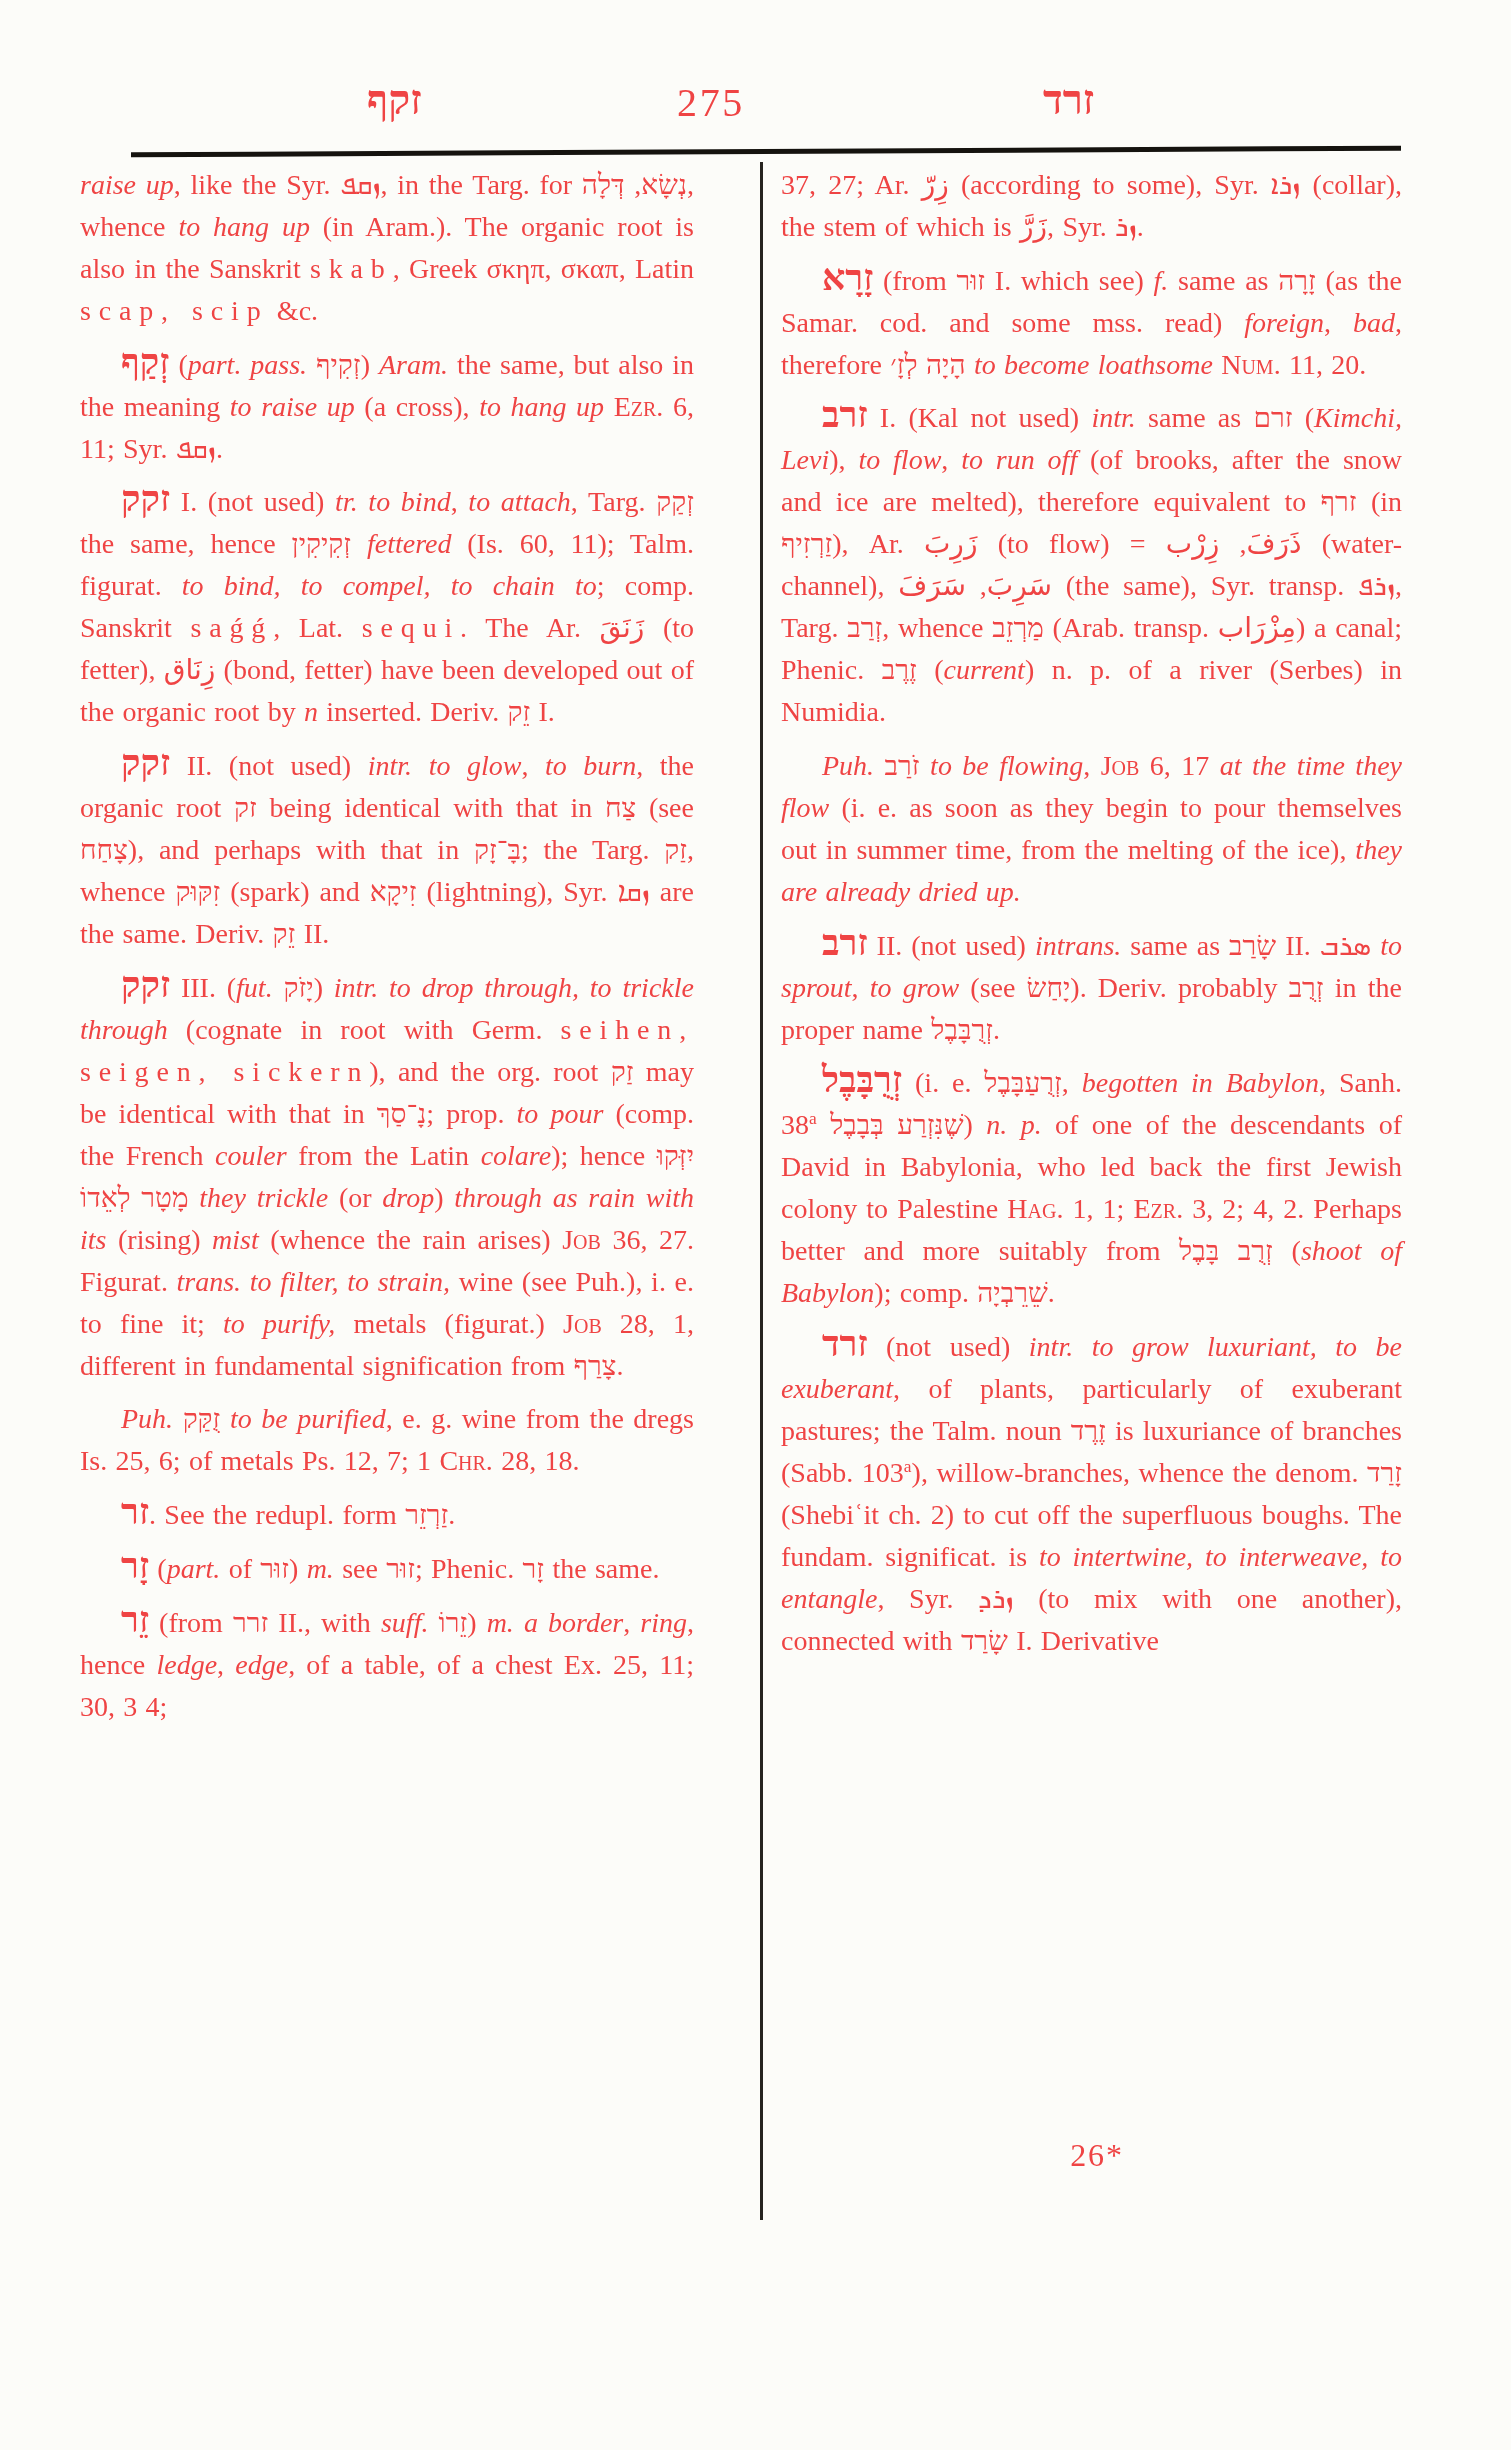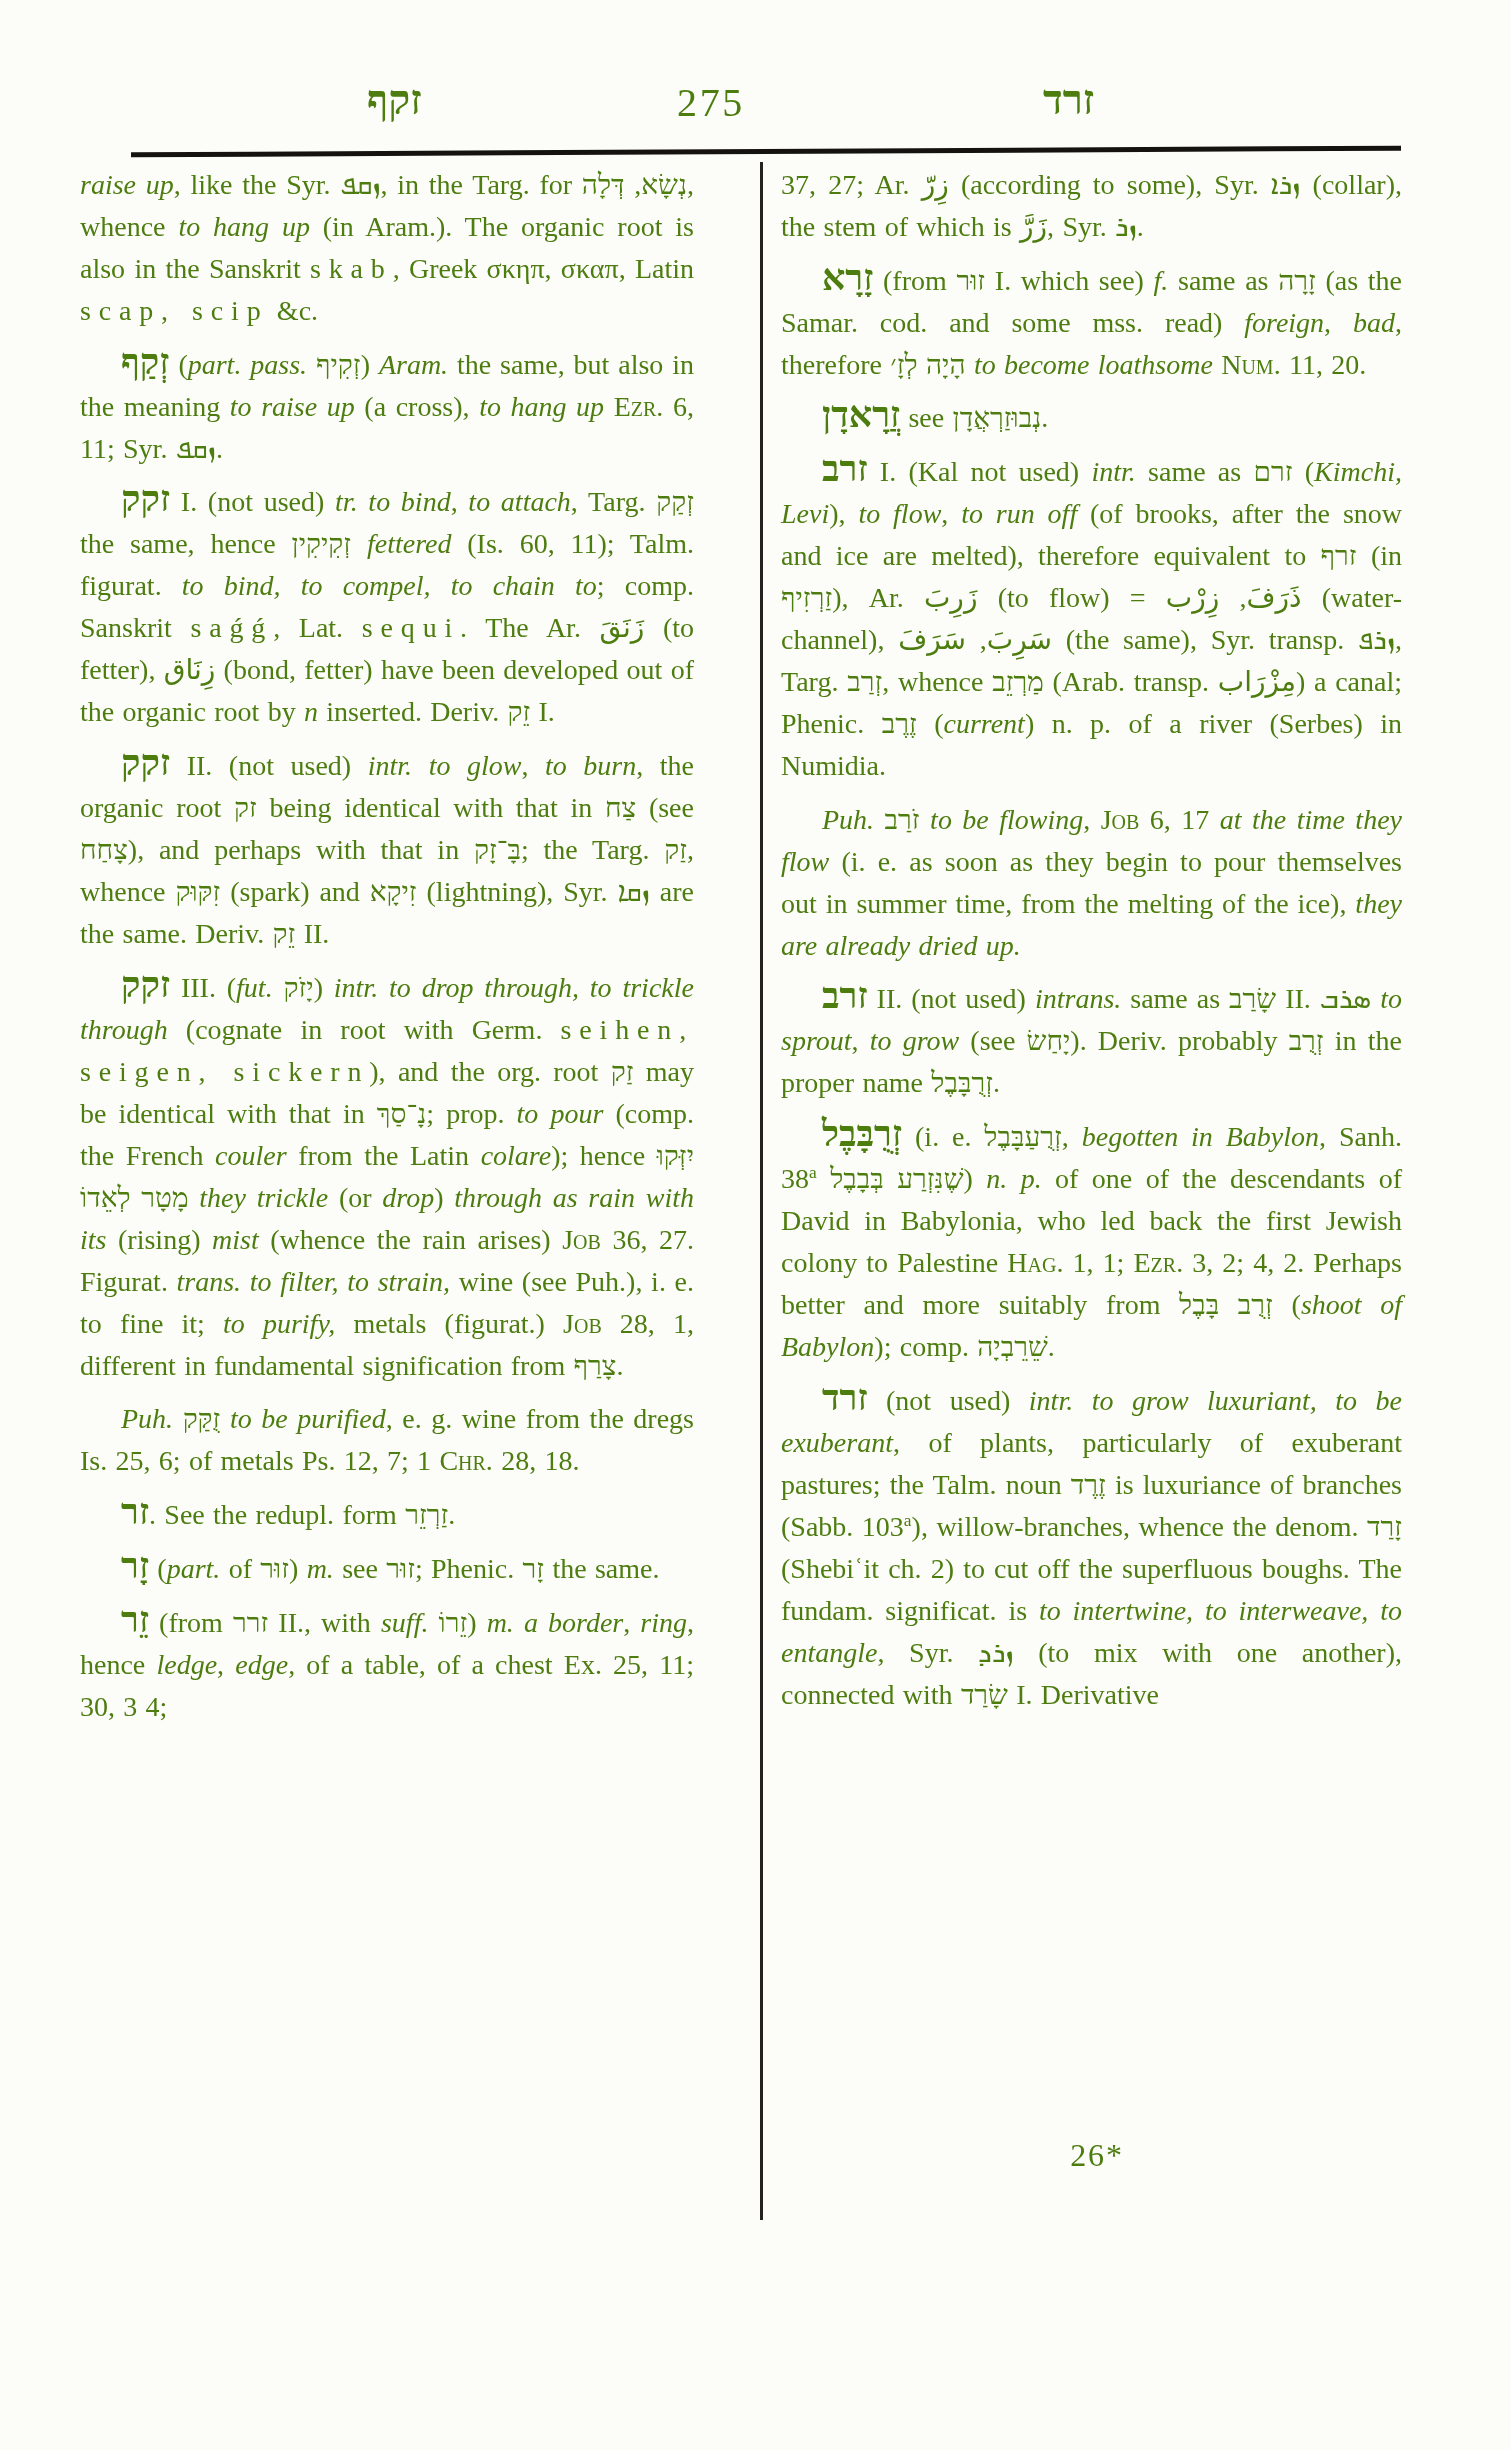--- a/index.html
+++ b/index.html
@@ -1,18 +1,18 @@
 <!DOCTYPE html>
 <html style="font-size:14.4px"><head>
 <meta charset="utf-8">
 <style>
   html,body{margin:0;padding:0;background:#e8e6e0;}
   .page{
     position:relative;width:1512px;height:2450px;margin:0 auto;
-    background:#fcfcf9;color:#4d7c0f;overflow:hidden;
+    background:#fcfcf9;color:#ef4444;overflow:hidden;
     font-family:"Liberation Serif","DejaVu Serif","DejaVu Sans",serif;
   }
   .hw{position:absolute;font-size:41px;font-weight:700;top:76px;}
   .hw-left{left:367px;}
   .hw-right{left:1043px;}
   .pagenum{position:absolute;top:79px;left:621px;width:180px;text-align:center;
     font-size:40px;letter-spacing:2.7px;}
   .header-rule{position:absolute;left:131px;width:1270px;top:149px;height:5.4px;
     background:#15130f;transform:rotate(-0.3deg);}
   .col-divider{position:absolute;left:760px;top:162px;height:2058px;width:2.7px;background:#26231f;}
@@ -46,21 +46,20 @@
       <p class="entry ind"><span class="r-h">זקק</span><span class="r-n"> II. (not used) </span><span class="r-i">intr.</span><span class="r-n"> </span><span class="r-i">to glow</span><span class="r-n">, </span><span class="r-i">to burn</span><span class="r-n">, the organic root </span><span class="r-n">זק</span><span class="r-n"> being identical with that in </span><span class="r-n">צַח</span><span class="r-n"> (see </span><span class="r-n">צָחַח</span><span class="r-n">), and perhaps with that in </span><span class="r-n">בָּ־זָק</span><span class="r-n">; the Targ. </span><span class="r-n">זַק</span><span class="r-n">, whence </span><span class="r-n">זִקּוּק</span><span class="r-n"> (spark) and </span><span class="r-n">זִיקָא</span><span class="r-n"> (lightning), Syr. </span><span class="r-n">ܙܩܐ</span><span class="r-n"> are the same.  Deriv. </span><span class="r-n">זֵק</span><span class="r-n"> II.</span></p>
       <p class="entry ind"><span class="r-h">זקק</span><span class="r-n"> III. (</span><span class="r-i">fut.</span><span class="r-n"> </span><span class="r-n">יָזֹק</span><span class="r-n">) </span><span class="r-i">intr.</span><span class="r-n"> </span><span class="r-i">to drop through, to trickle through</span><span class="r-n"> (cognate in root with Germ. </span><span class="r-sp">seihen, seigen, sickern</span><span class="r-n">), and the org. root </span><span class="r-n">זַק</span><span class="r-n"> may be identical with that in </span><span class="r-n">נָ־סַךְ</span><span class="r-n">; prop. </span><span class="r-i">to pour</span><span class="r-n"> (comp. the French </span><span class="r-i">couler</span><span class="r-n"> from the Latin </span><span class="r-i">colare</span><span class="r-n">); hence </span><span class="r-n">יִזְּקוּ מָטָר לְאֵדוֹ</span><span class="r-n"> </span><span class="r-i">they trickle</span><span class="r-n"> (or </span><span class="r-i">drop</span><span class="r-n">) </span><span class="r-i">through as rain with its</span><span class="r-n"> (rising) </span><span class="r-i">mist</span><span class="r-n"> (whence the rain arises) </span><span class="r-sc">Job</span><span class="r-n"> 36, 27.  Figurat. </span><span class="r-i">trans.</span><span class="r-n"> </span><span class="r-i">to filter,</span><span class="r-n"> </span><span class="r-i">to strain,</span><span class="r-n"> wine (see Puh.), i. e. to fine it; </span><span class="r-i">to purify,</span><span class="r-n"> metals (figurat.) </span><span class="r-sc">Job</span><span class="r-n"> 28, 1, different in fundamental signification from </span><span class="r-n">צָרַף</span><span class="r-n">.</span></p>
       <p class="entry ind"><span class="r-i">Puh.</span><span class="r-n"> </span><span class="r-n">זֻקַּק</span><span class="r-n"> </span><span class="r-i">to be purified</span><span class="r-n">, e. g. wine from the dregs Is. 25, 6; of metals Ps. 12, 7; 1 </span><span class="r-sc">Chr.</span><span class="r-n"> 28, 18.</span></p>
       <p class="entry ind"><span class="r-h">זר</span><span class="r-n">.  See the redupl. form </span><span class="r-n">זַרְזֵר</span><span class="r-n">.</span></p>
       <p class="entry ind"><span class="r-h">זָר</span><span class="r-n"> (</span><span class="r-i">part.</span><span class="r-n"> of </span><span class="r-n">זוּר</span><span class="r-n">) </span><span class="r-i">m.</span><span class="r-n"> see </span><span class="r-n">זוּר</span><span class="r-n">; Phenic. </span><span class="r-n">זָר</span><span class="r-n"> the same.</span></p>
       <p class="entry ind"><span class="r-h">זֵר</span><span class="r-n"> (from </span><span class="r-n">זרר</span><span class="r-n"> II., with </span><span class="r-i">suff.</span><span class="r-n"> </span><span class="r-n">זֵרוֹ</span><span class="r-n">) </span><span class="r-i">m.</span><span class="r-n"> </span><span class="r-i">a border</span><span class="r-n">, </span><span class="r-i">ring</span><span class="r-n">, hence </span><span class="r-i">ledge</span><span class="r-n">, </span><span class="r-i">edge</span><span class="r-n">, of a table, of a chest Ex. 25, 11; 30, 3 4;</span></p>
     </div>
   <div class="col col-right">
       <p class="entry"><span class="r-n">37, 27; Ar. </span><span class="r-n">زِرّ</span><span class="r-n"> (according to some), Syr. </span><span class="r-n">ܙܪܐ</span><span class="r-n"> (collar), the stem of which is </span><span class="r-n">زَرَّ</span><span class="r-n">, Syr. </span><span class="r-n">ܙܪ</span><span class="r-n">.</span></p>
       <p class="entry ind"><span class="r-h">זָרָא</span><span class="r-n"> (from </span><span class="r-n">זוּר</span><span class="r-n"> I. which see) </span><span class="r-i">f.</span><span class="r-n"> same as </span><span class="r-n">זָרָה</span><span class="r-n"> (as the Samar. cod. and some mss. read) </span><span class="r-i">foreign</span><span class="r-n">, </span><span class="r-i">bad</span><span class="r-n">, therefore </span><span class="r-n">הָיָה לְזָ׳</span><span class="r-n"> </span><span class="r-i">to become loathsome</span><span class="r-n"> </span><span class="r-sc">Num.</span><span class="r-n"> 11, 20.</span></p>
-      <p class="entry ind"><span class="r-h">זֲרָאדָן</span><span class="r-n"> see </span><span class="r-n">נְבוּזַרְאֲדָן</span><span class="r-n">.</span></p>
       <p class="entry ind"><span class="r-h">זרב</span><span class="r-n"> I. (Kal not used) </span><span class="r-i">intr.</span><span class="r-n"> same as </span><span class="r-n">זרם</span><span class="r-n"> (</span><span class="r-i">Kimchi, Levi</span><span class="r-n">), </span><span class="r-i">to flow</span><span class="r-n">, </span><span class="r-i">to run off</span><span class="r-n"> (of brooks, after the snow and ice are melted), therefore equivalent to </span><span class="r-n">זרף</span><span class="r-n"> (in </span><span class="r-n">זַרְזִיף</span><span class="r-n">), Ar. </span><span class="r-n">زَرِبَ</span><span class="r-n"> (to flow) = </span><span class="r-n">ذَرَفَ</span><span class="r-n">, </span><span class="r-n">زِرْب</span><span class="r-n"> (water-channel), </span><span class="r-n">سَرِبَ, سَرَفَ</span><span class="r-n"> (the same), Syr. transp. </span><span class="r-n">ܙܪܦ</span><span class="r-n">, Targ. </span><span class="r-n">זְרַב</span><span class="r-n">, whence </span><span class="r-n">מַרְזֵב</span><span class="r-n"> (Arab. transp. </span><span class="r-n">مِزْرَاب</span><span class="r-n">) a canal; Phenic. </span><span class="r-n">זֶרֶב</span><span class="r-n"> (</span><span class="r-i">current</span><span class="r-n">) n. p. of a river (Serbes) in Numidia.</span></p>
       <p class="entry ind"><span class="r-i">Puh.</span><span class="r-n"> </span><span class="r-n">זֹרַב</span><span class="r-n"> </span><span class="r-i">to be flowing</span><span class="r-n">, </span><span class="r-sc">Job</span><span class="r-n"> 6, 17 </span><span class="r-i">at the time they flow</span><span class="r-n"> (i. e. as soon as they begin to pour themselves out in summer time, from the melting of the ice), </span><span class="r-i">they are already dried up.</span></p>
       <p class="entry ind"><span class="r-h">זרב</span><span class="r-n"> II. (not used) </span><span class="r-i">intrans.</span><span class="r-n"> same as </span><span class="r-n">שָׂרַב</span><span class="r-n"> II. </span><span class="r-n">ܣܪܒ</span><span class="r-n"> </span><span class="r-i">to sprout</span><span class="r-n">, </span><span class="r-i">to grow</span><span class="r-n"> (see </span><span class="r-n">יָחַשׂ</span><span class="r-n">).  Deriv. probably </span><span class="r-n">זְרֻב</span><span class="r-n"> in the proper name </span><span class="r-n">זְרֻבָּבֶל</span><span class="r-n">.</span></p>
       <p class="entry ind"><span class="r-h">זְרֻבָּבֶל</span><span class="r-n"> (i. e. </span><span class="r-n">זְרֻעַבָּבֶל</span><span class="r-n">, </span><span class="r-i">begotten in Babylon</span><span class="r-n">, Sanh. 38</span><span class="r-sup">a</span><span class="r-n"> </span><span class="r-n">שֶׁנִּזְרַע בְּבָבֶל</span><span class="r-n">) </span><span class="r-i">n. p.</span><span class="r-n"> of one of the descendants of David in Babylonia, who led back the first Jewish colony to Palestine </span><span class="r-sc">Hag.</span><span class="r-n"> 1, 1; </span><span class="r-sc">Ezr.</span><span class="r-n"> 3, 2; 4, 2.  Perhaps better and more suitably from </span><span class="r-n">זְרֻב בָּבֶל</span><span class="r-n"> (</span><span class="r-i">shoot of Babylon</span><span class="r-n">); comp. </span><span class="r-n">שֵׁרֵבְיָה</span><span class="r-n">.</span></p>
       <p class="entry ind"><span class="r-h">זרד</span><span class="r-n"> (not used) </span><span class="r-i">intr.</span><span class="r-n"> </span><span class="r-i">to grow luxuriant, to be exuberant</span><span class="r-n">, of plants, particularly of exuberant pastures; the Talm. noun </span><span class="r-n">זֶרֶד</span><span class="r-n"> is luxuriance of branches (Sabb. 103</span><span class="r-sup">a</span><span class="r-n">), willow-branches, whence the denom. </span><span class="r-n">זָרַד</span><span class="r-n"> (Shebiʿit ch. 2) to cut off the superfluous boughs.  The fundam. significat. is </span><span class="r-i">to intertwine, to interweave, to entangle</span><span class="r-n">, Syr. </span><span class="r-n">ܙܪܕ</span><span class="r-n"> (to mix with one another), connected with </span><span class="r-n">שָׂרַד</span><span class="r-n"> I.  Derivative</span></p>
     </div>
   <div class="sig">26*</div>
 </div>
 
 

